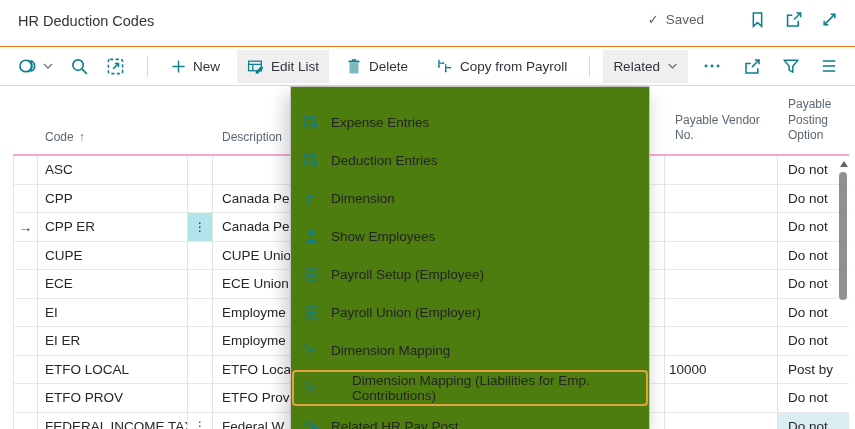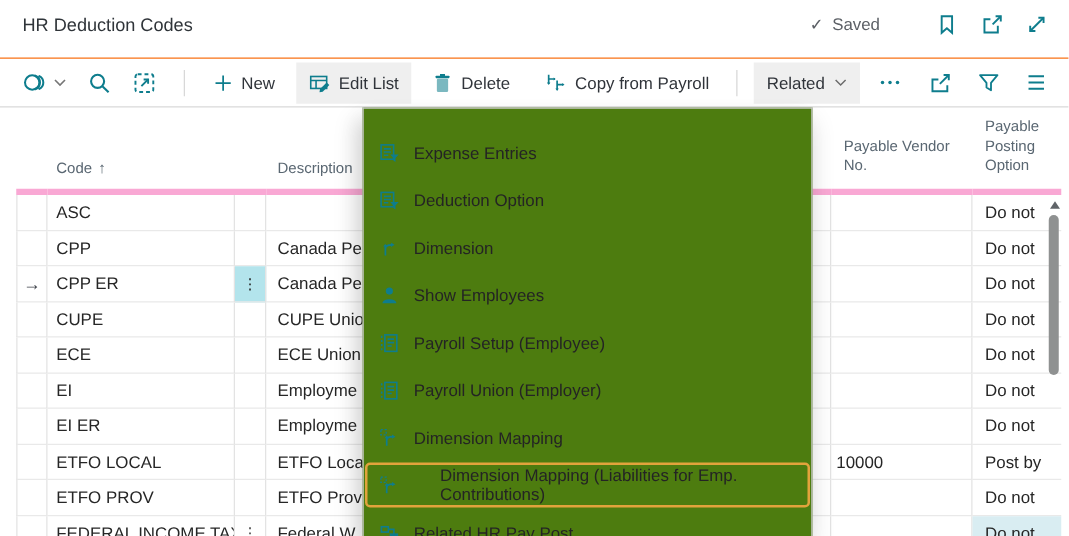--- a/index.html
+++ b/index.html
@@ -33,21 +33,21 @@
   .action.active{background:#efefef;}
   .more-btn{margin-right:2px;padding:0 8px;}
   .spacer{flex:1;}
   .right-icons{display:flex;align-items:center;gap:20px;padding-right:3px;}
 
   
   .table{position:absolute;left:13px;top:86px;width:836px;
          display:grid;grid-template-columns:25px 150px 25px 452px 113px 71px;
          grid-template-rows:70px;grid-auto-rows:28.5px;}
   .th{display:flex;align-items:flex-end;padding-bottom:10px;font-size:12px;color:#5a6772;
-      border-bottom:5px solid #f9a8d4;white-space:nowrap;overflow:hidden;}
+      border-bottom:2px solid #f9a8d4;white-space:nowrap;overflow:hidden;}
   .th.wrap{white-space:normal;line-height:1.3;}
   .th-code{padding-left:7px;gap:5px;}
   .th-desc{padding-left:9px;}
   .th-vendor{padding-left:10px;}
   .th-posting{padding-left:10px;}
   .td{display:flex;align-items:center;font-size:13.5px;color:#262626;border-bottom:1px solid #e9e9e9;
       white-space:nowrap;overflow:hidden;cursor:pointer;}
   .td.gutter{border-left:1px solid #e3e3e3;border-right:1px solid #e3e3e3;justify-content:center;}
   .td.code{padding-left:7px;border-right:1px solid #e3e3e3;}
   .td.ell{border-right:1px solid #e3e3e3;justify-content:center;color:#3c3c3c;}
@@ -325,21 +325,21 @@
       <span>Expense Entries</span>
     </div>
     <div class="menu-item">
       <span class="m-icon">
         <svg width="17" height="17" viewBox="0 0 16 16" fill="none" stroke="currentColor" stroke-width="1.2">
             <rect x="1.8" y="1.8" width="9.4" height="10.8"></rect>
             <path d="M3.8 4.8h5.4M3.8 7.2h5.4M3.8 9.6h3.4"></path>
             <path d="M8.6 9h6.4l-2.4 2.6v3.1l-1.6-1.2v-1.9z" fill="currentColor" stroke="none"></path>
           </svg>
       </span>
-      <span>Deduction Option</span>
+      <span>Deduction Entries</span>
     </div>
     <div class="menu-item">
       <span class="m-icon">
         <svg width="17" height="17" viewBox="0 0 16 16" fill="none" stroke="currentColor" stroke-width="1.3">
             <path d="M5 13.5V5.8"></path>
             <path d="M5 8.2c0-2 1.5-2.7 5-2.7"></path>
             <path d="m3.3 6.8 1.7-2 1.7 2z" fill="currentColor" stroke="none"></path>
             <path d="m9.3 3.9 2.6 1.6-2.6 1.6z" fill="currentColor" stroke="none"></path>
           </svg>
       </span>

